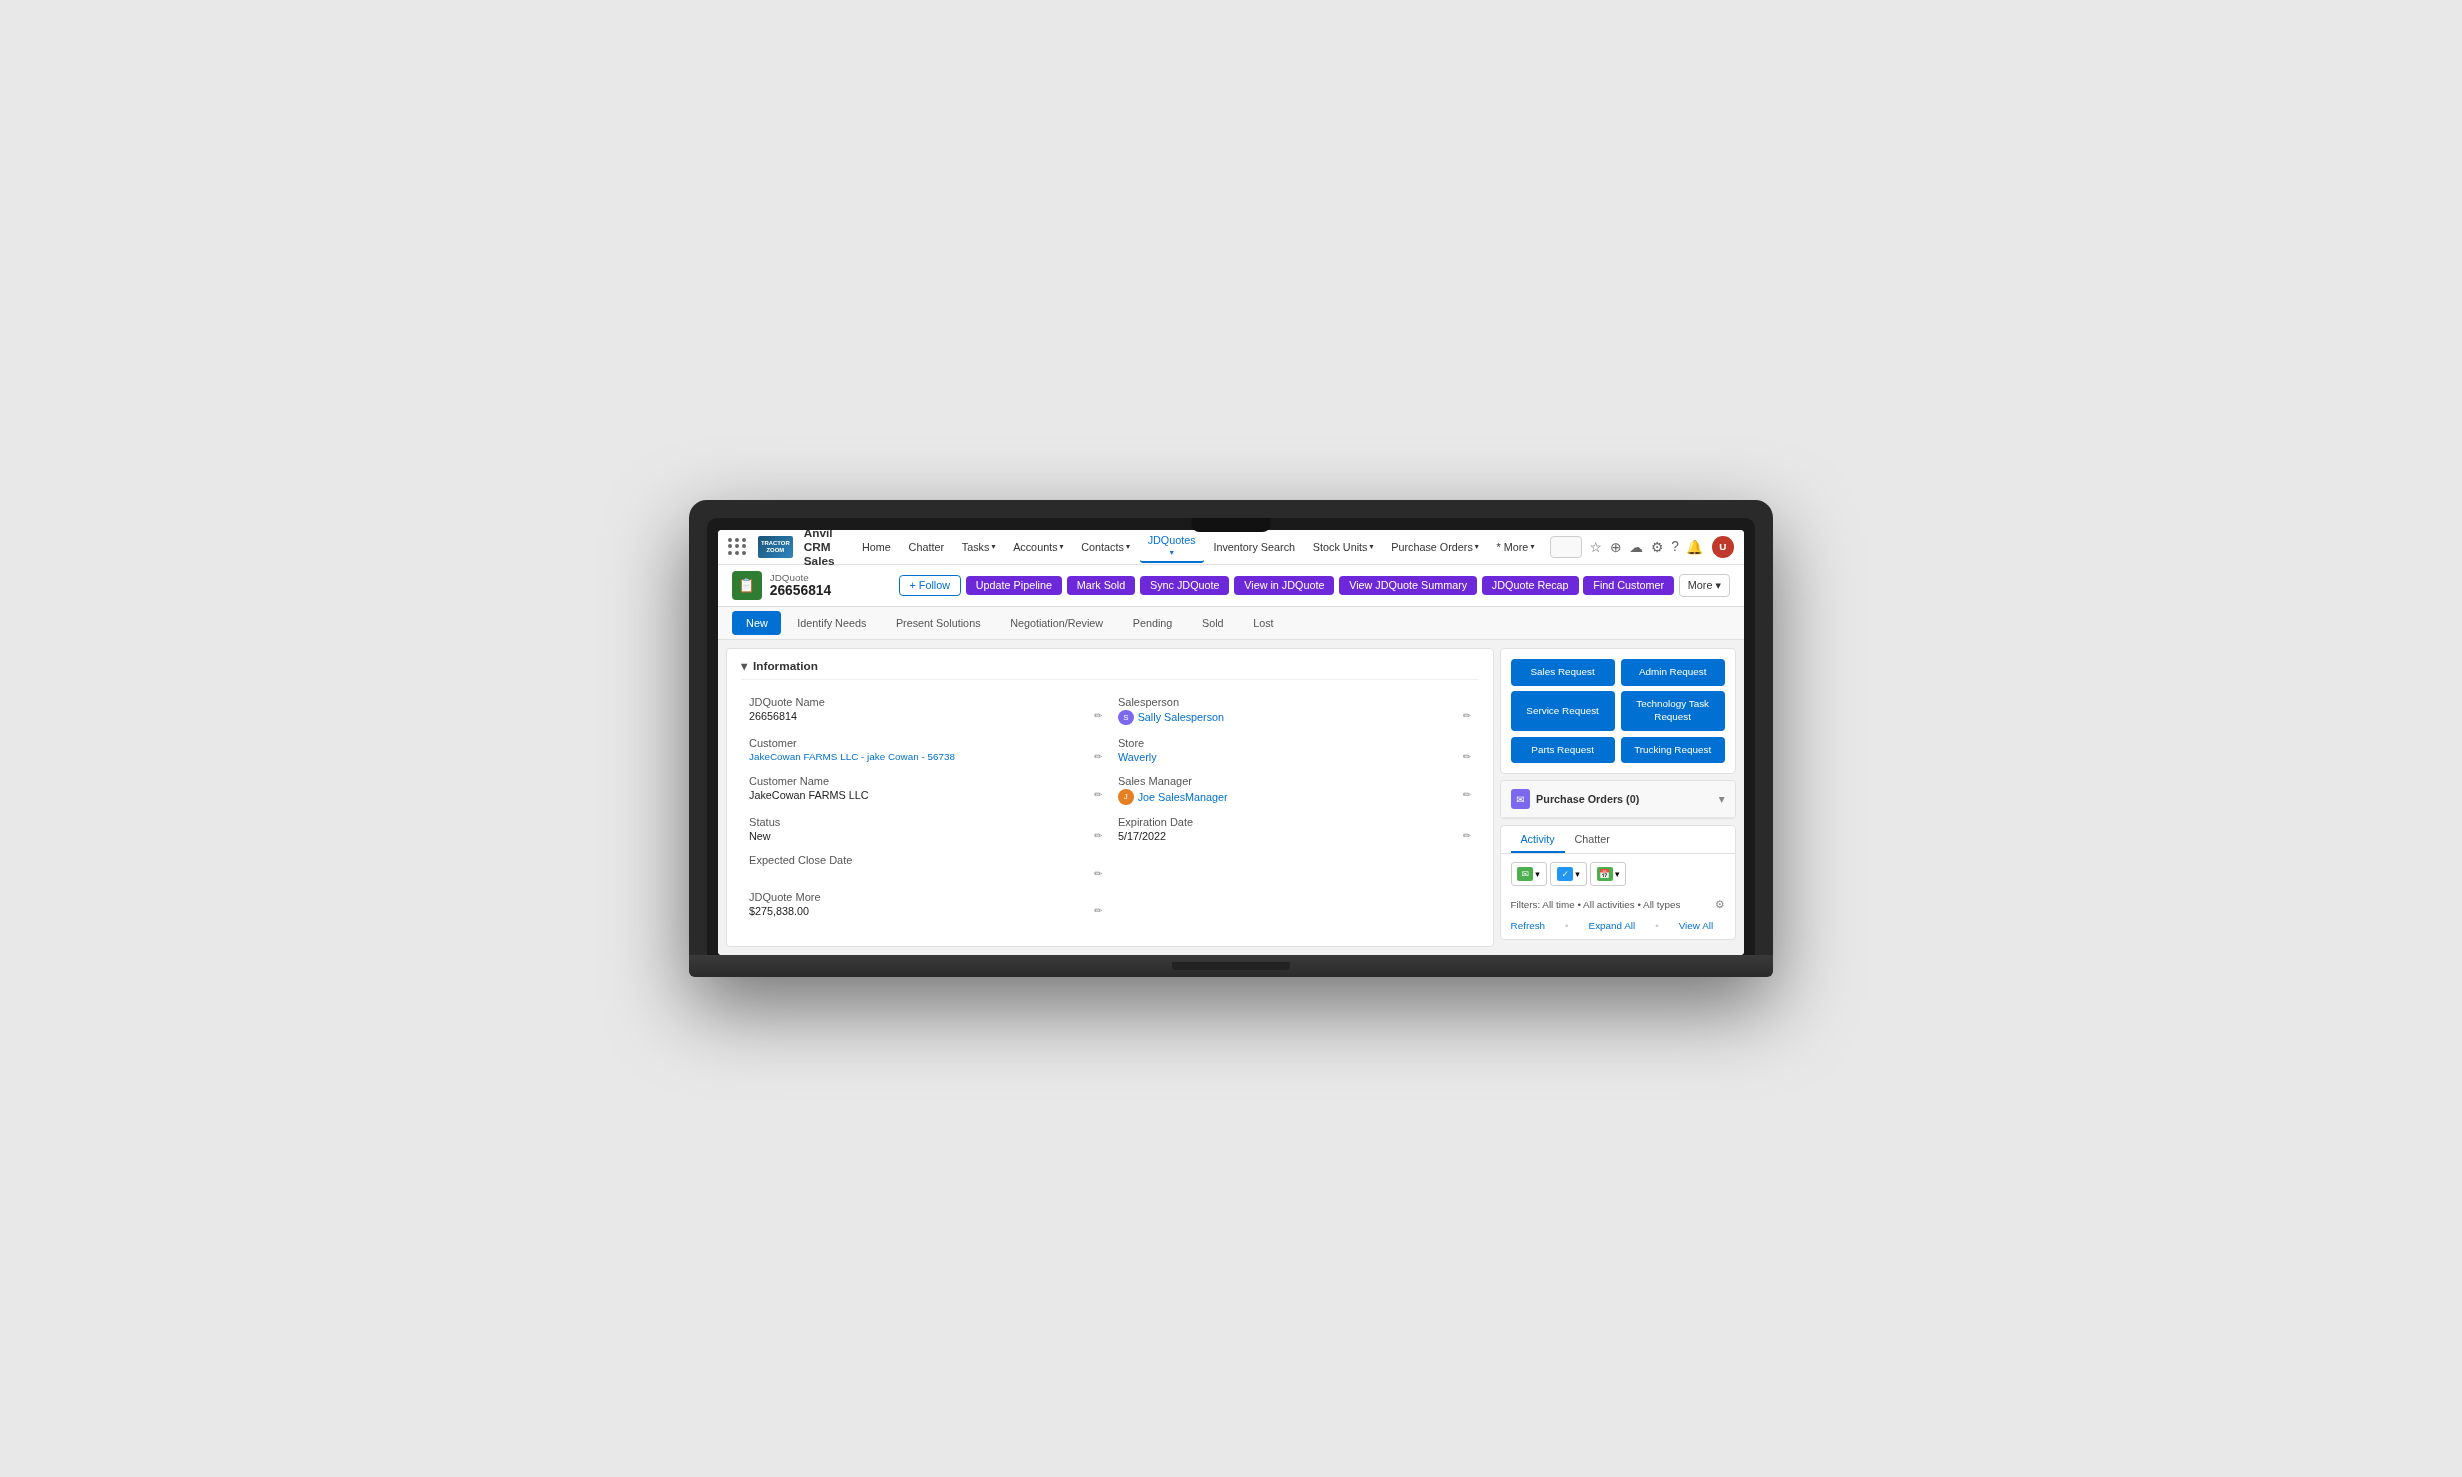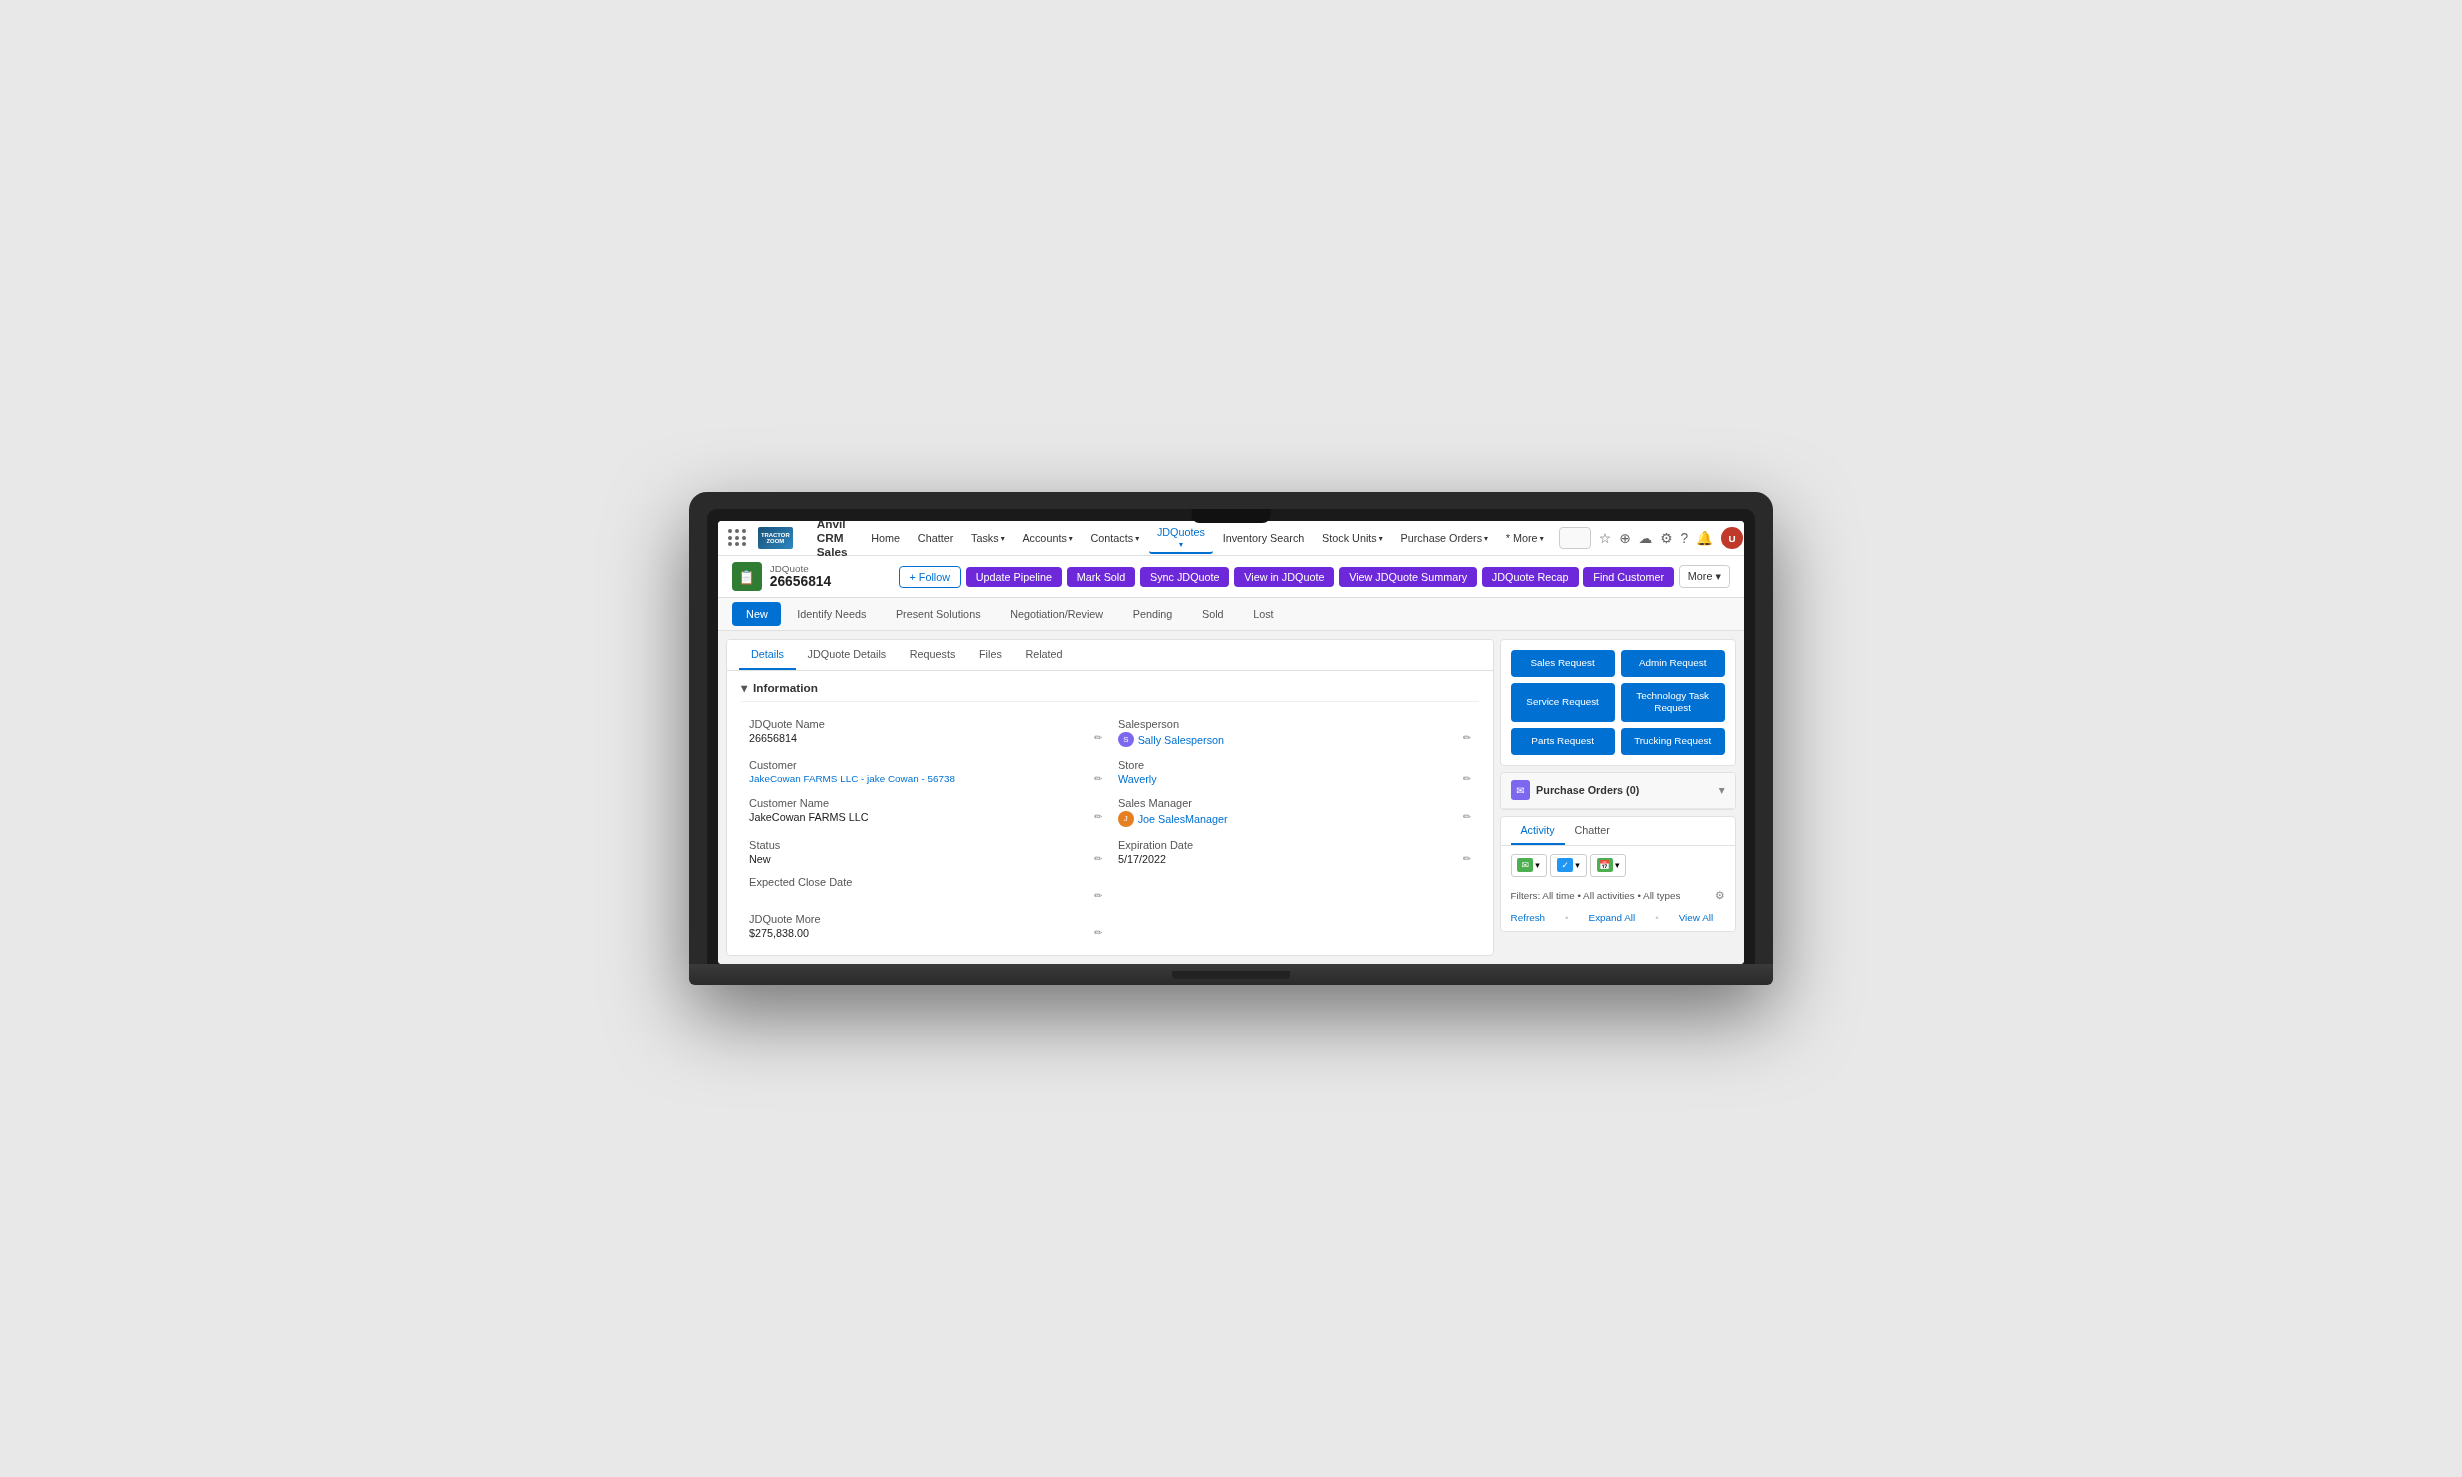--- a/index.html
+++ b/index.html
@@ -526,21 +526,21 @@
               <span></span>
               <span></span>
             <span></span>
               <span></span>
               <span></span>
           </div>
           <div class="logo">
             <div class="logo-box">TRACTOR
 ZOOM</div>
           </div>
-          <span style="font-size:11.8px;font-weight:600;color:#333;margin-left:16px;">Anvil CRM Sales</span>
+          <span style="font-size:11.8px;font-weight:600;color:#333;margin-left:3px;">Anvil CRM Sales</span>
 
           <nav style="display:flex;align-items:center;gap:2px;margin-left:7.9px;">
             <span class="nav-item">Home</span>
             <span class="nav-item">Chatter</span>
             <span class="nav-item">
                 <span>Tasks</span> 
                 <span style="font-size:7.9px;">▾</span>
               </span>
             <span class="nav-item">
                 <span>Accounts</span> 
@@ -614,27 +614,20 @@
           <div class="pipeline-step">Negotiation/Review</div>
           <div class="pipeline-step">Pending</div>
           <div class="pipeline-step">Sold</div>
           <div class="pipeline-step">Lost</div>
         </div>
 
         <div class="main-content">
 
           <div class="left-panel">
 
-            <div class="panel-tabs">
-              <div class="panel-tab active">Details</div>
-              <div class="panel-tab">JDQuote Details</div>
-              <div class="panel-tab">Requests</div>
-              <div class="panel-tab">Files</div>
-              <div class="panel-tab">Related</div>
-            </div>
 
             <div class="info-section">
               <div class="info-section-header">
                 <span style="cursor:pointer;color:#555;">▾</span>
                 <span>Information</span>
               </div>
 
               <div class="fields-grid">
 
                 <div class="field-group">

